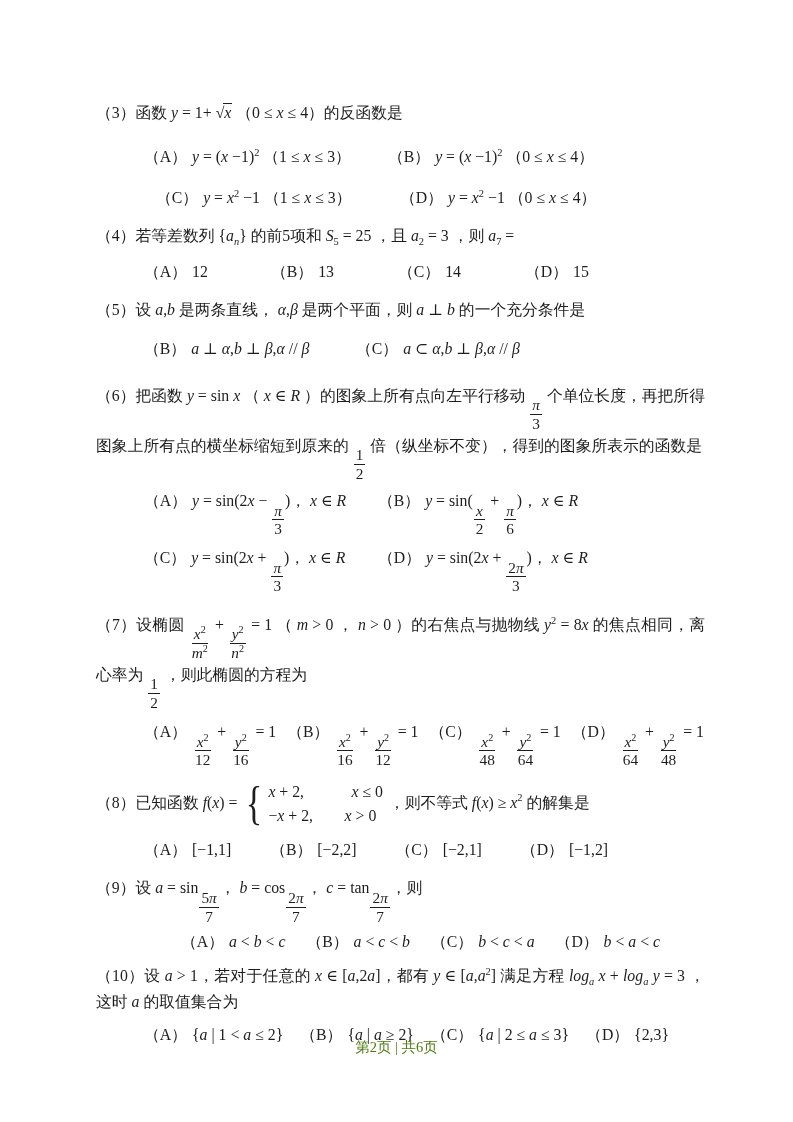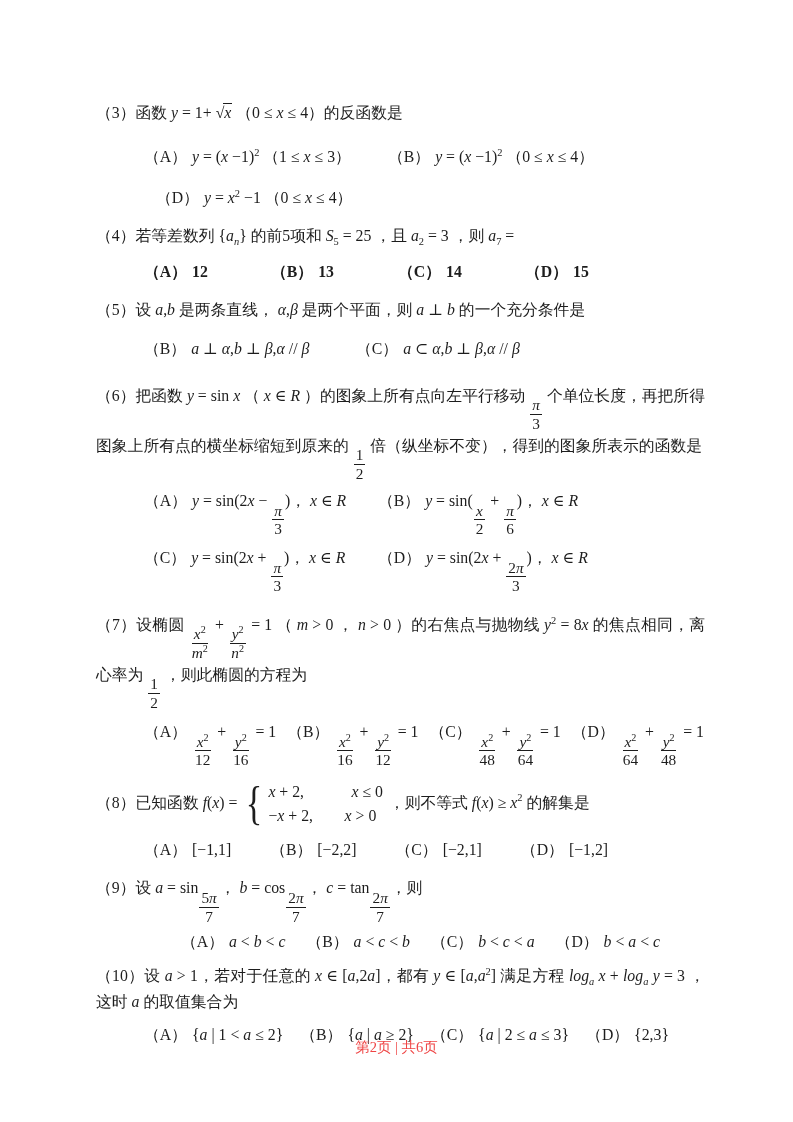--- a/index.html
+++ b/index.html
@@ -9,21 +9,21 @@
   }
   .content{padding:100px 88px 0 96px;font-size:15.8px;line-height:1.6;}
   .question{margin:0 0 13px 0;}
   .stem{margin:0;text-align:justify;}
   .opts{padding-left:48px;}
   .opt{white-space:nowrap;}
   .opt .label{margin-right:5px;}
   
   .g2-q3{display:grid;grid-template-columns:244px 1fr;row-gap:15px;margin-top:19px;}
   .g2-q3 .opt:nth-child(3),.g2-q3 .opt:nth-child(4){padding-left:12px;}
-  .r4-q4{display:grid;grid-template-columns:repeat(4,127px);margin-top:11px;font-weight:bold;}
+  .r4-q4{display:grid;grid-template-columns:repeat(4,127px);margin-top:11px;}
   .g2-q5{display:grid;grid-template-columns:212px 1fr;row-gap:16px;margin-top:13px;}
   .g2-q6{display:grid;grid-template-columns:234px 1fr;row-gap:7px;margin-top:6px;}
   .r4-q7{display:flex;gap:11px;margin-top:8px;}
   .r4-q8{display:flex;gap:39px;margin-top:11px;}
   .r4-q9{display:flex;gap:21px;margin-top:4px;padding-left:40px;justify-content:center;}
   .r4-q10{display:flex;gap:17px;margin-top:8px;}
   .q5m{margin-bottom:22px;}
   .q6m{margin-bottom:17px;}
   .q9m{margin-bottom:9px;}
   
@@ -33,33 +33,34 @@
   .frac{display:inline-flex;flex-direction:column;align-items:center;vertical-align:-0.62em;line-height:1.15;margin:0 1px;font-size:0.97em;}
   .fn{border-bottom:1px solid currentColor;padding:0 2px;}
   .fd{padding:0 2px;}
   .sqrt{white-space:nowrap;}
   .rsym{letter-spacing:-1px;}
   .rad{border-top:1px solid currentColor;padding:0 1px;}
   .cases{display:inline-flex;align-items:center;vertical-align:middle;margin:0 2px;}
   .cbrace{font-size:2.9em;line-height:0.85;margin-right:3px;transform:scaleX(0.75);font-weight:400;}
   .clines{display:inline-flex;flex-direction:column;row-gap:3px;}
   .clines span{white-space:pre;line-height:1.3;}
-  .footer{position:absolute;top:1038px;left:0;right:0;text-align:center;font-size:14.5px;color:#ef4444;}
+  .footer{position:absolute;top:1038px;left:0;right:0;text-align:center;font-size:14.5px;color:#4d7c0f;}
 </style>
 </head>
 <body>
 
 <div class="page">
   <div class="content">
 
     <section class="question">
       <p class="stem">（3）函数 <i>y</i> = 1+ <span class="sqrt"><span class="rsym">√</span><span class="rad"><i>x</i></span></span> （0 ≤ <i>x</i> ≤ 4）的反函数是</p>
       <div class="opts g2-q3">
         <span class="opt"><span class="label">（A）</span><span><i>y</i> = (<i>x</i> −1)<sup>2</sup> （1 ≤ <i>x</i> ≤ 3）</span></span>
         <span class="opt"><span class="label">（B）</span><span><i>y</i> = (<i>x</i> −1)<sup>2</sup> （0 ≤ <i>x</i> ≤ 4）</span></span>
+        <span class="opt"><span class="label">（C）</span><span><i>y</i> = <i>x</i><sup>2</sup> −1 （1 ≤ <i>x</i> ≤ 3）</span></span>
         <span class="opt"><span class="label">（D）</span><span><i>y</i> = <i>x</i><sup>2</sup> −1 （0 ≤ <i>x</i> ≤ 4）</span></span>
       </div>
     </section>
 
     <section class="question">
       <p class="stem">（4）若等差数列 {<i>a</i><sub><i>n</i></sub>} 的前5项和 <i>S</i><sub>5</sub> = 25 ，且 <i>a</i><sub>2</sub> = 3 ，则 <i>a</i><sub>7</sub> =</p>
       <div class="opts r4-q4">
         <span class="opt"><span class="label">（A）</span><span>12</span></span>
         <span class="opt"><span class="label">（B）</span><span>13</span></span>
         <span class="opt"><span class="label">（C）</span><span>14</span></span>

